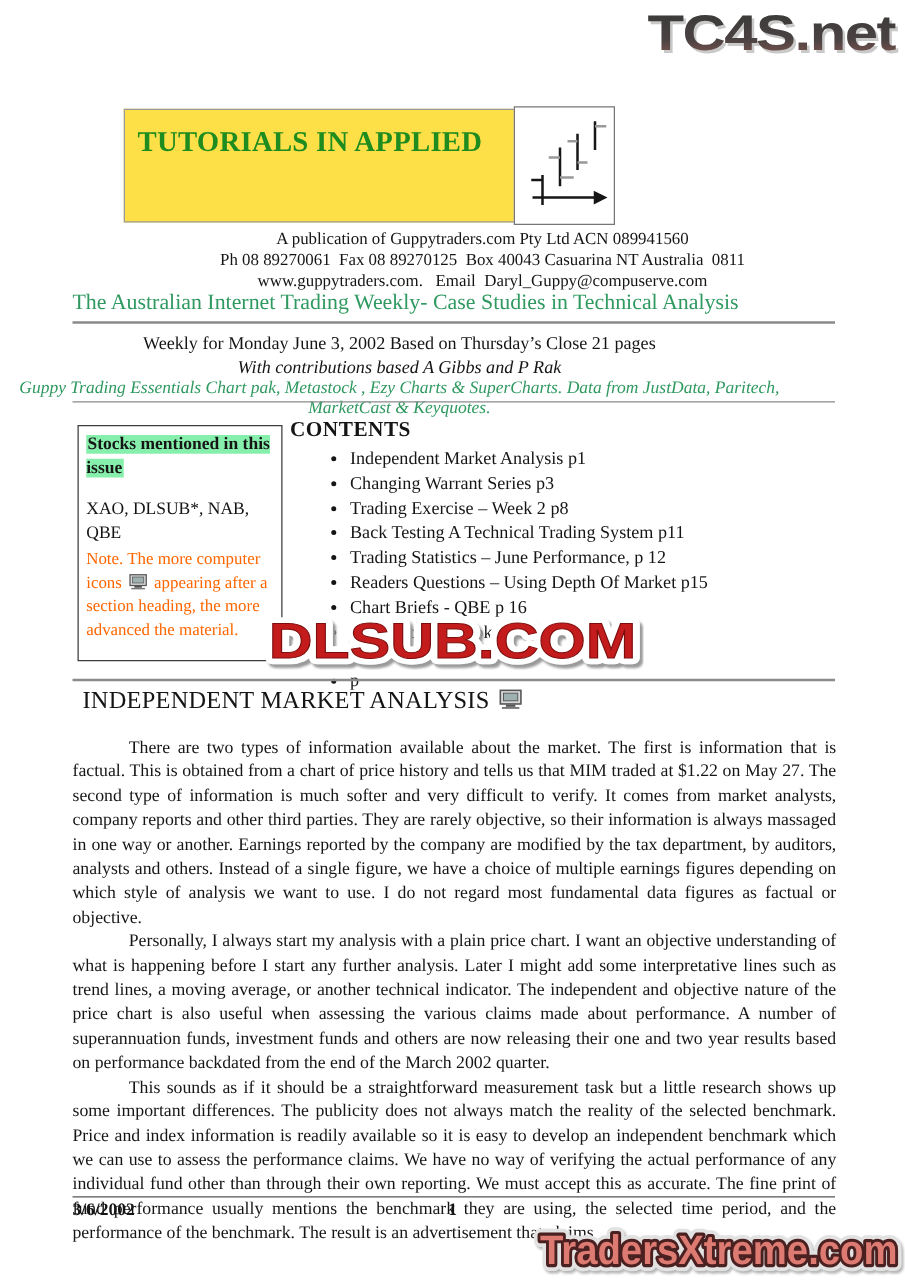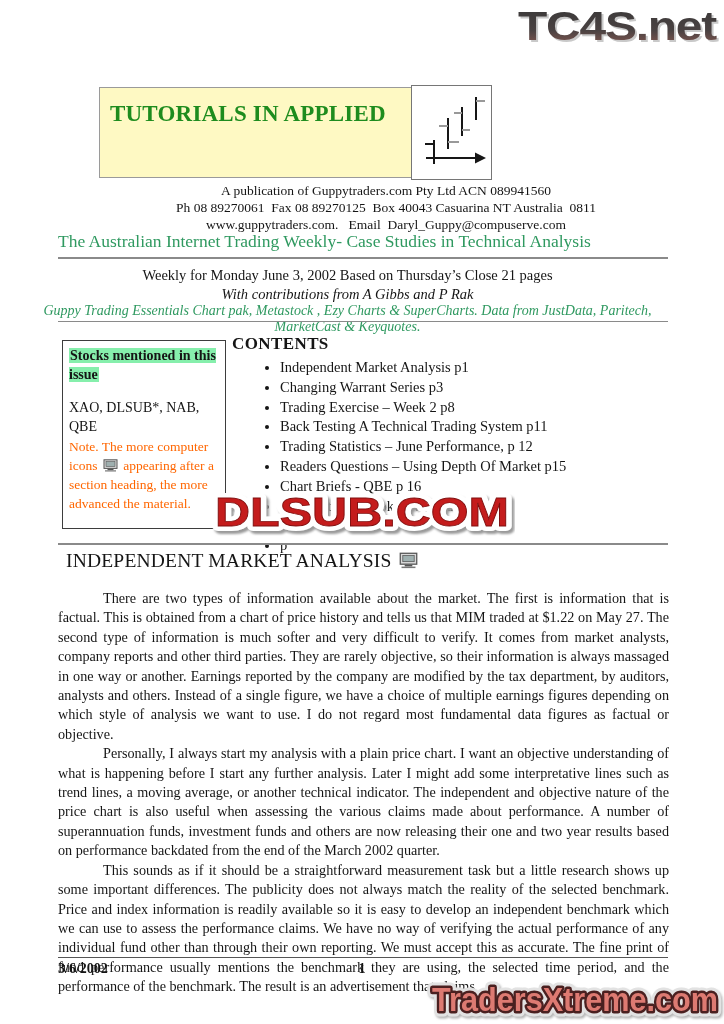--- a/index.html
+++ b/index.html
@@ -8,37 +8,37 @@
     background:#ffffff; overflow:hidden;
     font-family:"Liberation Serif", serif; color:#151515;
   }
   .pre { white-space:pre; }
 
   
   #wm-top { position:absolute; top:1px; right:3px; z-index:6; }
 
   
   .masthead-box { position:absolute; left:99px; top:87px; width:393px; height:91px;
-    border:1px solid #9a9a9a; background:#fef9c3; box-sizing:border-box; }
+    border:1px solid #9a9a9a; background:#fde047; box-sizing:border-box; }
   .masthead-title { position:absolute; left:10px; top:7px; font-weight:bold;
     font-size:23px; line-height:37px; color:#1e8c1e; letter-spacing:0.2px; }
   .logo-box { position:absolute; right:-1px; top:-3px; width:81px; height:95px;
     border:1px solid #767676; background:#fff; box-sizing:border-box; }
 
   .pub-lines { position:absolute; left:0; top:183px; width:724px; text-align:center;
     font-size:13.5px; line-height:16.8px;padding-left:24px; }
   .tagline { position:absolute; left:58px; top:231px; font-size:17.5px; color:#2f9960; }
 
   .rule { position:absolute; left:58px; width:610px; background:#8a8a8a; }
   #rule-1 { top:257px; height:2px; }
   #rule-2 { top:321px; height:1px; }
   #rule-3 { top:543px; height:2px; }
   #rule-4 { top:957px; height:1px; background:#555; }
 
-  .issue-info { position:absolute; left:0; top:266px; width:639px; text-align:center;padding-left:28px; }
+  .issue-info { position:absolute; left:0; top:266px; width:639px; text-align:center; }
   .issue-weekly { font-size:14.5px; line-height:19px; }
   .issue-contrib { font-size:14.5px; font-style:italic; line-height:18px; }
   .issue-tools { font-size:14px; font-style:italic; color:#2f9960; line-height:16px; }
 
   
   .stocks-box { position:absolute; left:62px; top:340px; width:150px; height:177px;
     border:1px solid #3d3d3d; padding:5px 6px; font-size:14px; }
   .stocks-heading { display:inline; font-weight:bold; background:#86efac;
     font-size:14px; line-height:19px; padding:0 1px; }
   .stocks-list { margin-top:14px; font-size:14px; line-height:19px; }
@@ -111,21 +111,21 @@
     <div class="pre">Ph 08 89270061  Fax 08 89270125  Box 40043 Casuarina NT Australia  0811</div>
     <div class="pre">www.guppytraders.com.   Email  Daryl_Guppy@compuserve.com</div>
   </div>
 
   <div class="tagline">The Australian Internet Trading Weekly- Case Studies in Technical Analysis</div>
 
   <div class="rule" id="rule-1"></div>
 
   <div class="issue-info">
     <div class="issue-weekly pre">Weekly for Monday June 3, 2002 Based on Thursday’s Close 21 pages</div>
-    <div class="issue-contrib">With contributions from A Gibbs and P Rak</div>
+    <div class="issue-contrib">With contributions based A Gibbs and P Rak</div>
     <div class="issue-tools">Guppy Trading Essentials Chart pak, Metastock , Ezy Charts &amp; SuperCharts. Data from JustData, Paritech, MarketCast &amp; Keyquotes.</div>
   </div>
 
   <div class="rule" id="rule-2"></div>
 
   <div class="stocks-box">
     <span class="stocks-heading">Stocks mentioned in this issue</span>
     <div class="stocks-list">XAO, DLSUB*, NAB, QBE</div>
     <div class="stocks-note">
       <span>Note. The more computer icons</span>

